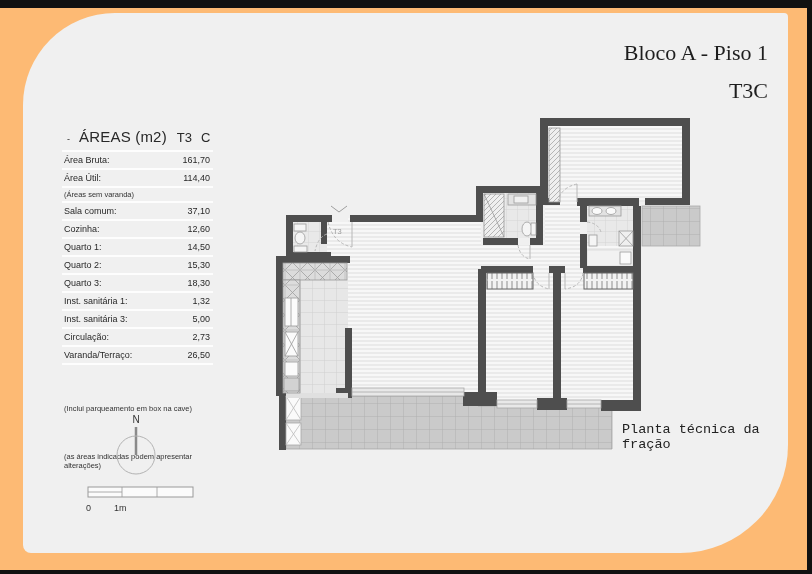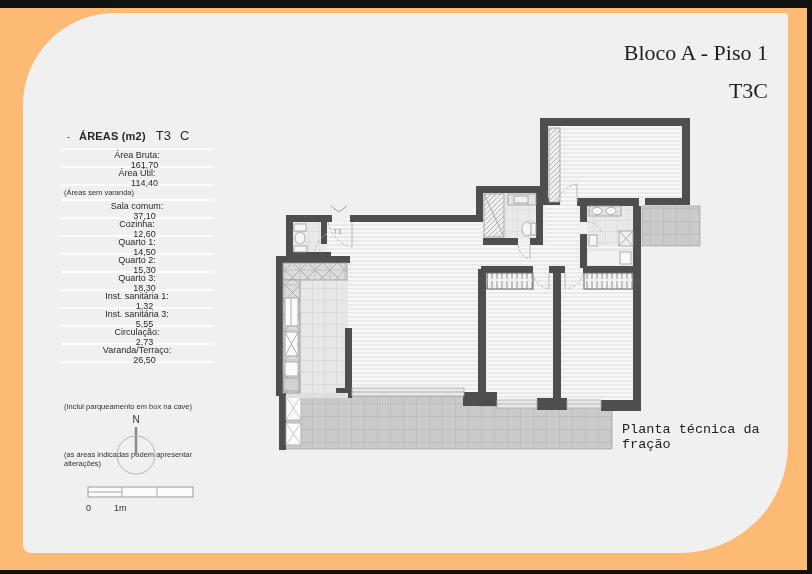--- a/index.html
+++ b/index.html
@@ -12,26 +12,26 @@
         border-radius:92px 4px 108px 8px;}
   .titles{position:absolute;top:34px;right:44px;text-align:right;color:#1e1e1e;
           font-family:"Liberation Serif",serif;}
   .titles .line{font-size:22px;line-height:38px;}
   .caption{position:absolute;left:622px;top:422px;width:170px;font-family:Liberation Mono, monospace;
            font-size:13.5px;color:#222;}
   
   .panel{position:absolute;left:62px;top:125px;width:151px;color:#282828;}
   .hdr{display:flex;align-items:baseline;padding:3px 0 5px 2px;}
   .hdr .dash{font-size:9px;margin-right:9px;margin-left:3px;}
-  .hdr .t{font-size:11px;font-weight:bold;letter-spacing:0.2px;}
+  .hdr .t{font-size:15px;font-weight:normal;letter-spacing:0.2px;}
   .hdr .code{font-size:13px;margin-left:10px;}
   .hdr .variant{font-size:13px;margin-left:9px;}
   .rows{border-bottom:2px solid #fdfdfd;}
   .row{display:flex;justify-content:space-between;align-items:center;height:16px;
-       border-top:2px solid #fdfdfd;font-size:9px;padding:0 3px 0 2px;flex-direction:column;}
+       border-top:2px solid #fdfdfd;font-size:9px;padding:0 3px 0 2px;}
   .row .v{text-align:right;margin-left:15px;}
   .note-row{border-top:2px solid #fdfdfd;font-size:7.5px;height:13px;display:flex;
             align-items:center;padding-left:2px;color:#333;}
   .footnotes{margin-top:6px;font-size:7.5px;color:#333;padding-left:2px;}
   .footnotes div{margin-bottom:7px;margin-top:39px;}
   svg text{font-family:"Liberation Sans",sans-serif;}
   .planwrap{position:absolute;left:268px;top:108px;}
   .compass{position:absolute;left:108px;top:410px;}
   .scalebar{position:absolute;left:80px;top:482px;}
 </style>
@@ -85,21 +85,21 @@
       <div class="row">
         <span>Quarto 3:</span>
           <span class="v">18,30</span>
         </div>
       <div class="row">
         <span>Inst. sanitária 1:</span>
           <span class="v">1,32</span>
         </div>
       <div class="row">
         <span>Inst. sanitária 3:</span>
-          <span class="v">5,55</span>
+          <span class="v">5,00</span>
         </div>
       <div class="row">
         <span>Circulação:</span>
           <span class="v">2,73</span>
         </div>
       <div class="row">
         <span>Varanda/Terraço:</span>
           <span class="v">26,50</span>
         </div>
     </div>

